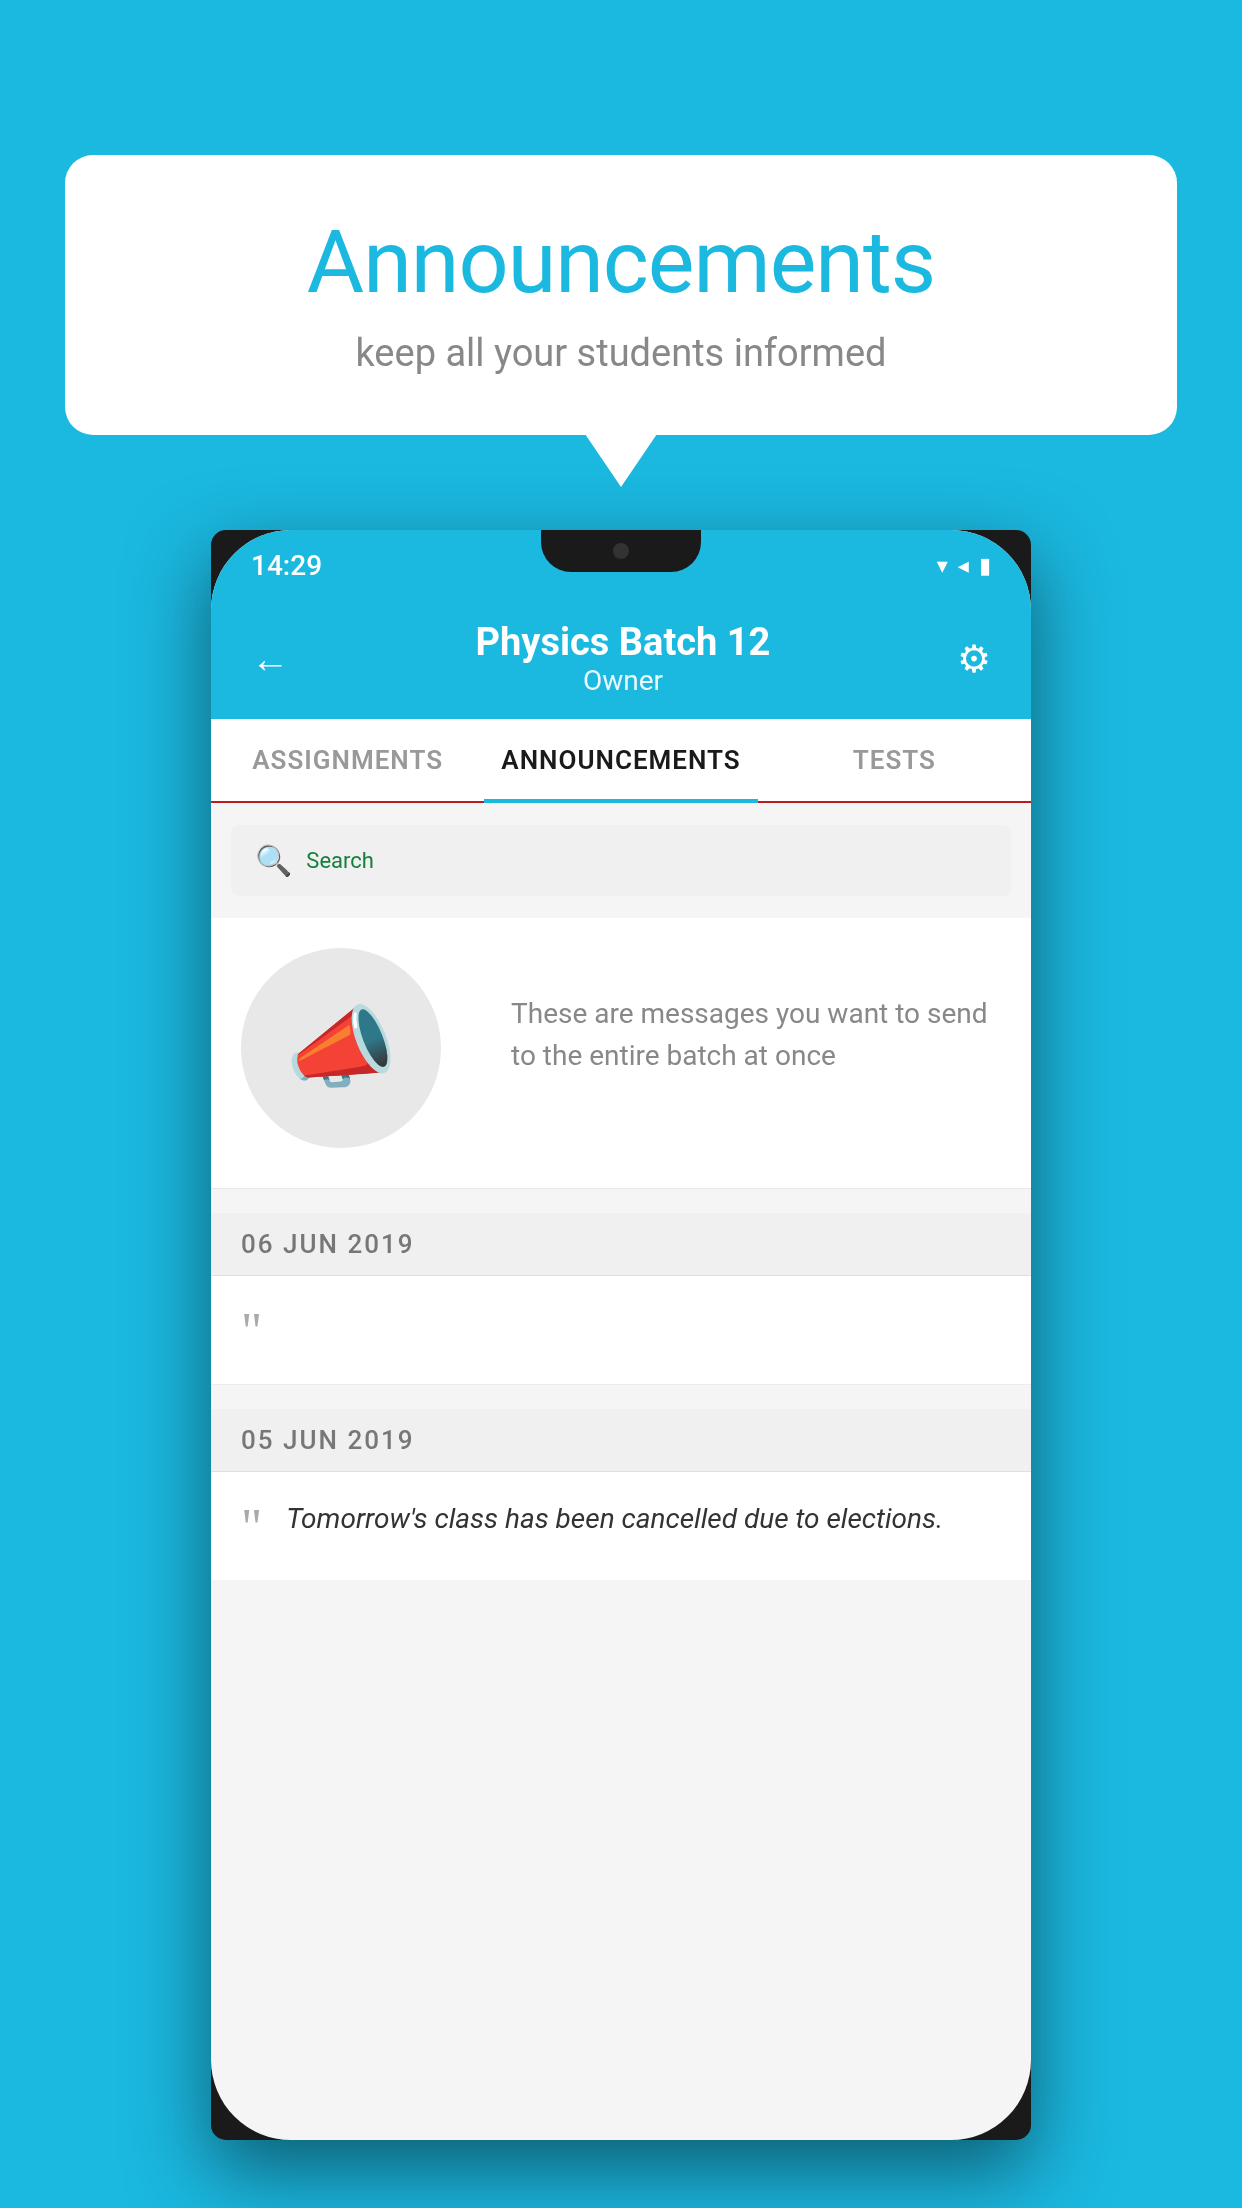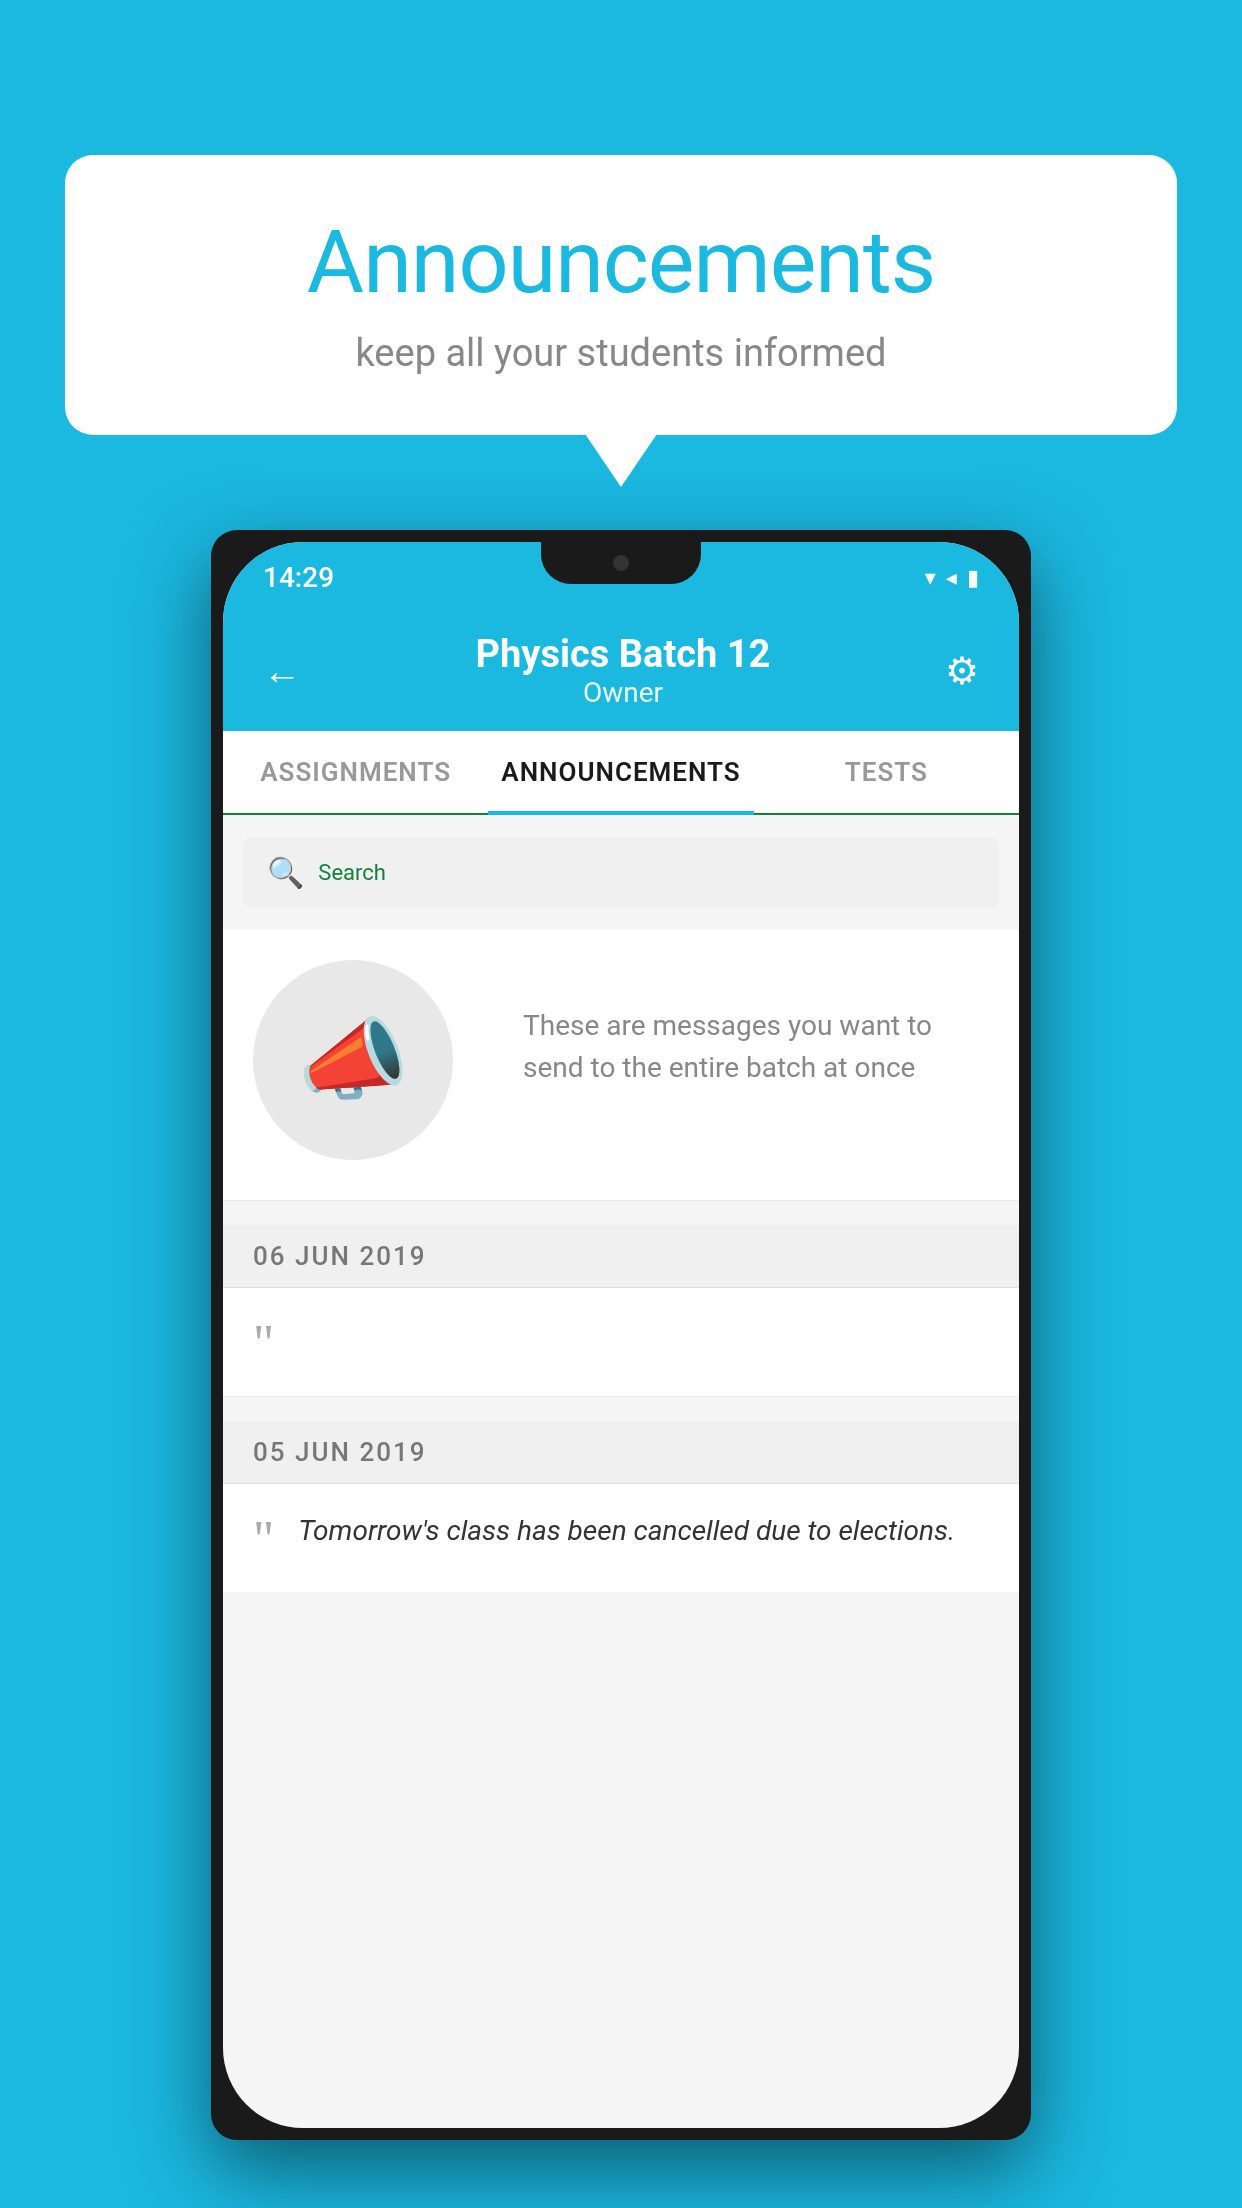--- a/index.html
+++ b/index.html
@@ -63,22 +63,21 @@
       left: 50%;
       transform: translateX(-50%);
       width: 820px;
     }
 
     .phone {
       position: relative;
       width: 820px;
       height: 1610px;
       background: #1a1a1a;
-      border-radius: 26px;
-      padding: 12px;
+      border-radius: 15px;
       box-shadow: 0 30px 80px rgba(0,0,0,0.5);
     }
 
     .phone-inner {
       width: 100%;
       height: 100%;
       background: #f5f5f5;
       border-radius: 80px;
       overflow: hidden;
       position: relative;
@@ -166,21 +165,21 @@
 
     .settings-btn {
       color: white;
       font-size: 38px;
     }
 
     
     .tabs {
       background: white;
       display: flex;
-      border-bottom: 2px solid #15803d;
+      border-bottom: 2px solid #b91c1c;
     }
 
     .tab {
       flex: 1;
       text-align: center;
       padding: 26px 10px;
       font-size: 26px;
       font-weight: 600;
       color: #999;
       letter-spacing: 1px;

